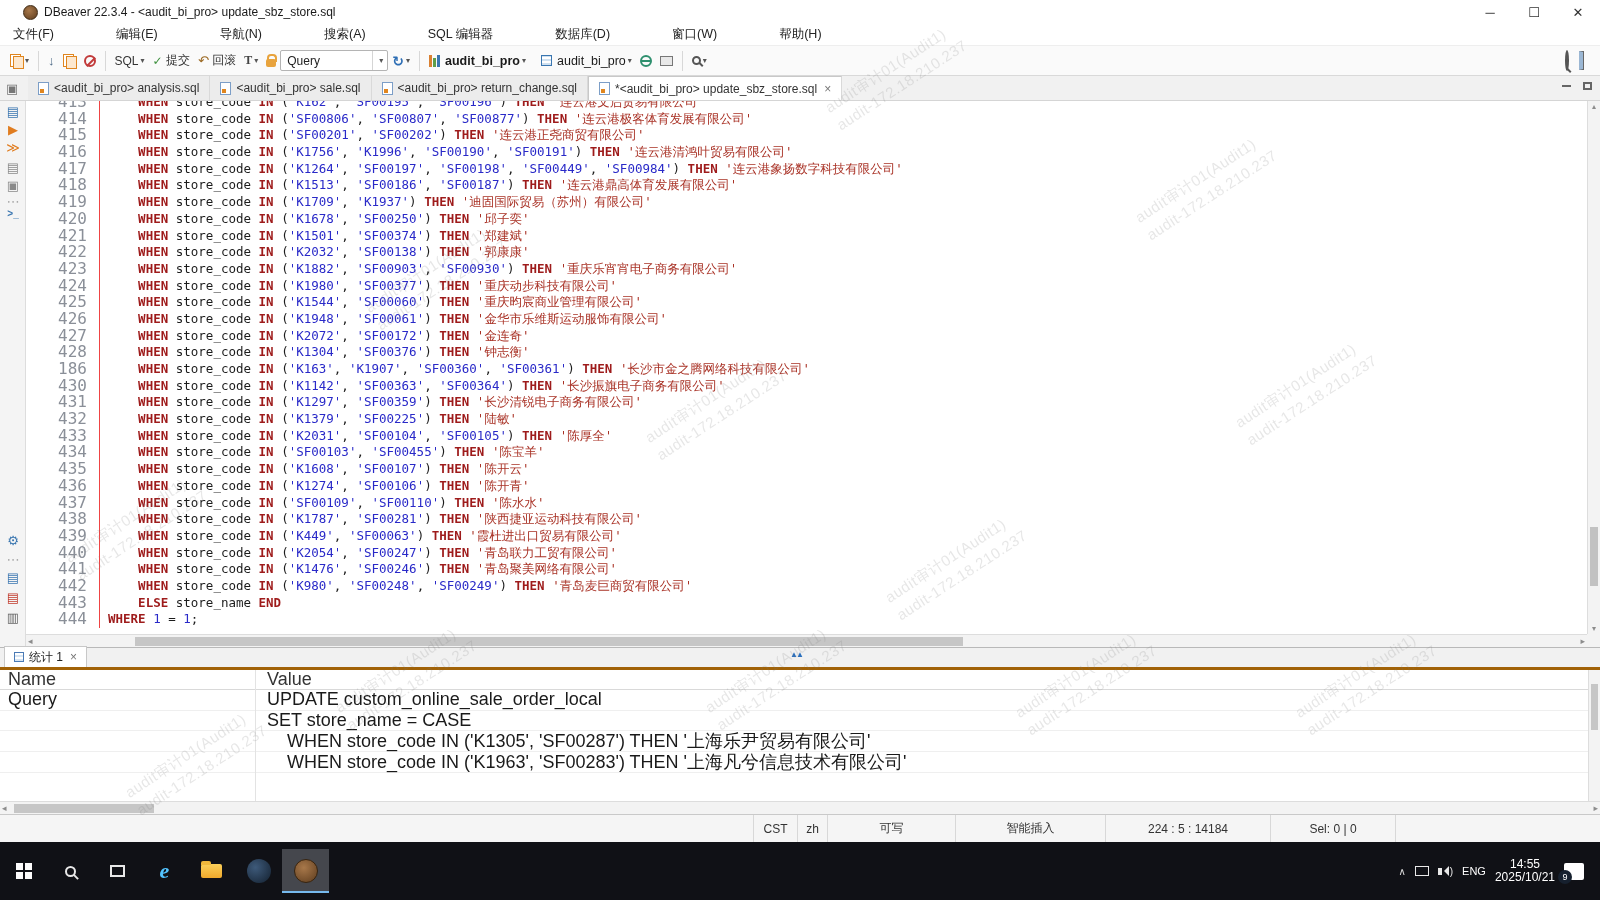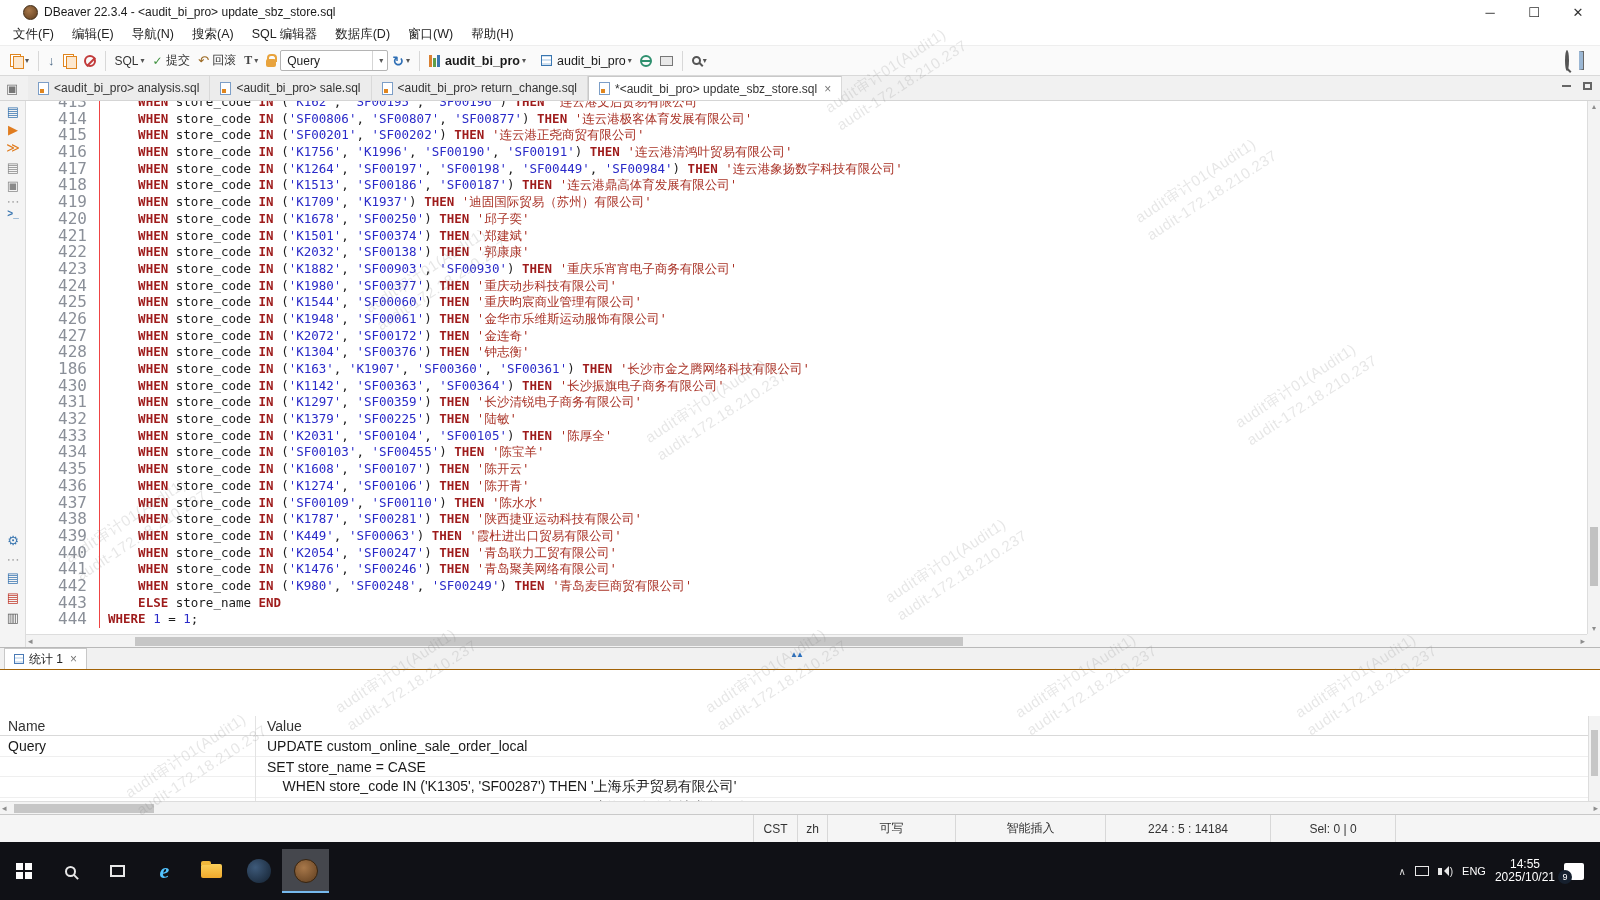--- a/index.html
+++ b/index.html
@@ -6,21 +6,21 @@
   body { font-family:"Liberation Sans","DejaVu Sans",sans-serif; }
   .screen { position:relative; width:1600px; height:900px; overflow:hidden; background:#fff; }
 
   
   .titlebar { height:24px; display:flex; align-items:center; background:#fff; padding-left:23px; font-size:12px; color:#1a1a1a; }
   .beaver-sm { width:15px; height:15px; border-radius:50%; background:radial-gradient(circle at 40% 35%, #a8784a, #5d3c1e); border:1px solid #3f2a14; margin-right:6px; flex:none; }
   .win-btns { margin-left:auto; display:flex; height:100%; }
   .win-btn { width:44px; display:flex; align-items:center; justify-content:center; color:#333; font-size:13px; }
 
   
-  .menubar { height:22px; display:flex; align-items:center; background:#fff; padding-left:4px; border-bottom:1px solid #eee; }
+  .menubar { height:22px; display:flex; align-items:center; background:#fff; padding-left:4px; border-bottom:1px solid #eee;gap:44px; }
   .menu-item { font-size:12.5px; color:#222; padding:0 9px; height:100%; display:flex; align-items:center; }
 
   
   .toolbar { height:30px; display:flex; align-items:center; background:#fafafa; border-bottom:1px solid #d9d9d9; padding:0 6px; position:relative; }
   .tbtn { display:flex; align-items:center; height:22px; padding:0 3px; margin:0 1px; color:#333; font-size:12px; }
   .tsep { width:1px; height:20px; background:#d8d8d8; margin:0 5px; flex:none; }
   .chev { font-size:8px; color:#555; margin-left:2px; }
   .g-ic { font-size:13px; line-height:1; }
   .ic-down { color:#4a6785; font-weight:bold; }
   .ic-pages { width:13px; height:13px; position:relative; }
@@ -83,25 +83,25 @@
   .vsb { position:absolute; top:0; right:0; bottom:13px; width:13px; background:#f3f3f3; border-left:1px solid #ddd; }
   .vsb .arr { position:absolute; left:0; width:100%; text-align:center; color:#8c8c8c; font-size:8px; }
   .vsb-thumb { position:absolute; left:2px; right:2px; top:80%; height:11%; background:#c2c2c2; }
   .hsb { position:absolute; left:0; right:13px; bottom:0; height:13px; background:#f3f3f3; border-top:1px solid #ddd; }
   .hsb .arr { position:absolute; top:1px; color:#8c8c8c; font-size:9px; }
   .hsb-thumb { position:absolute; top:2px; height:9px; left:7%; width:53%; background:#c6c6c6; }
   .sb-corner { position:absolute; right:0; bottom:0; width:13px; height:13px; background:#f3f3f3; }
 
   
   .panel { height:167px; border-top:1px solid #b9b9b9; background:#fff; display:flex; flex-direction:column; position:relative; }
-  .panel-tabstrip { height:22px; background:#f1f1f1; border-bottom:1px solid #a16207; display:flex; align-items:flex-end; position:relative; }
+  .panel-tabstrip { height:22px; background:#f1f1f1; border-bottom:3px solid #a16207; display:flex; align-items:flex-end; position:relative; }
   .ptab { display:flex; align-items:center; height:21px; background:#fff; border:1px solid #c8c8c8; border-bottom:none; padding:0 9px; font-size:12px; color:#222; margin-left:4px; }
   .ptab-icon { width:10px; height:10px; border:1px solid #4a7ab5; background:repeating-linear-gradient(0deg,#d6e4f2 0 2px,#fff 2px 4px); margin-right:5px; }
   .sash-arrows { position:absolute; left:790px; top:2px; color:#2a6fbd; font-size:8px; letter-spacing:-2px; }
-  .ptable { flex:1; position:relative; overflow:hidden; font-size:14px; color:#1a1a1a;margin-top:46px; }
+  .ptable { flex:1; position:relative; overflow:hidden; font-size:18px; color:#1a1a1a; }
   .prow { display:flex; height:20.7px; align-items:center; border-bottom:1px solid #efefef; }
   .prow.head { border-bottom:1px solid #d9d9d9; color:#333; height:20px; }
   .pc-name { width:255px; padding-left:8px; flex:none; }
   .pc-val { padding-left:12px; white-space:pre; }
   .pcol-line { position:absolute; left:255px; top:0; bottom:0; width:1px; background:#e3e3e3; }
   .pvsb { position:absolute; right:0; top:0; bottom:0; width:12px; background:#f3f3f3; border-left:1px solid #ddd; }
   .pvsb-thumb { position:absolute; left:2px; right:2px; top:14px; height:46px; background:#c6c6c6; }
   .phsb { height:13px; background:#f3f3f3; border-top:1px solid #ddd; position:relative; }
   .phsb-thumb { position:absolute; top:2px; height:9px; left:14px; width:140px; background:#c6c6c6; }
   .phsb .arr { position:absolute; top:1px; color:#8c8c8c; font-size:9px; }

